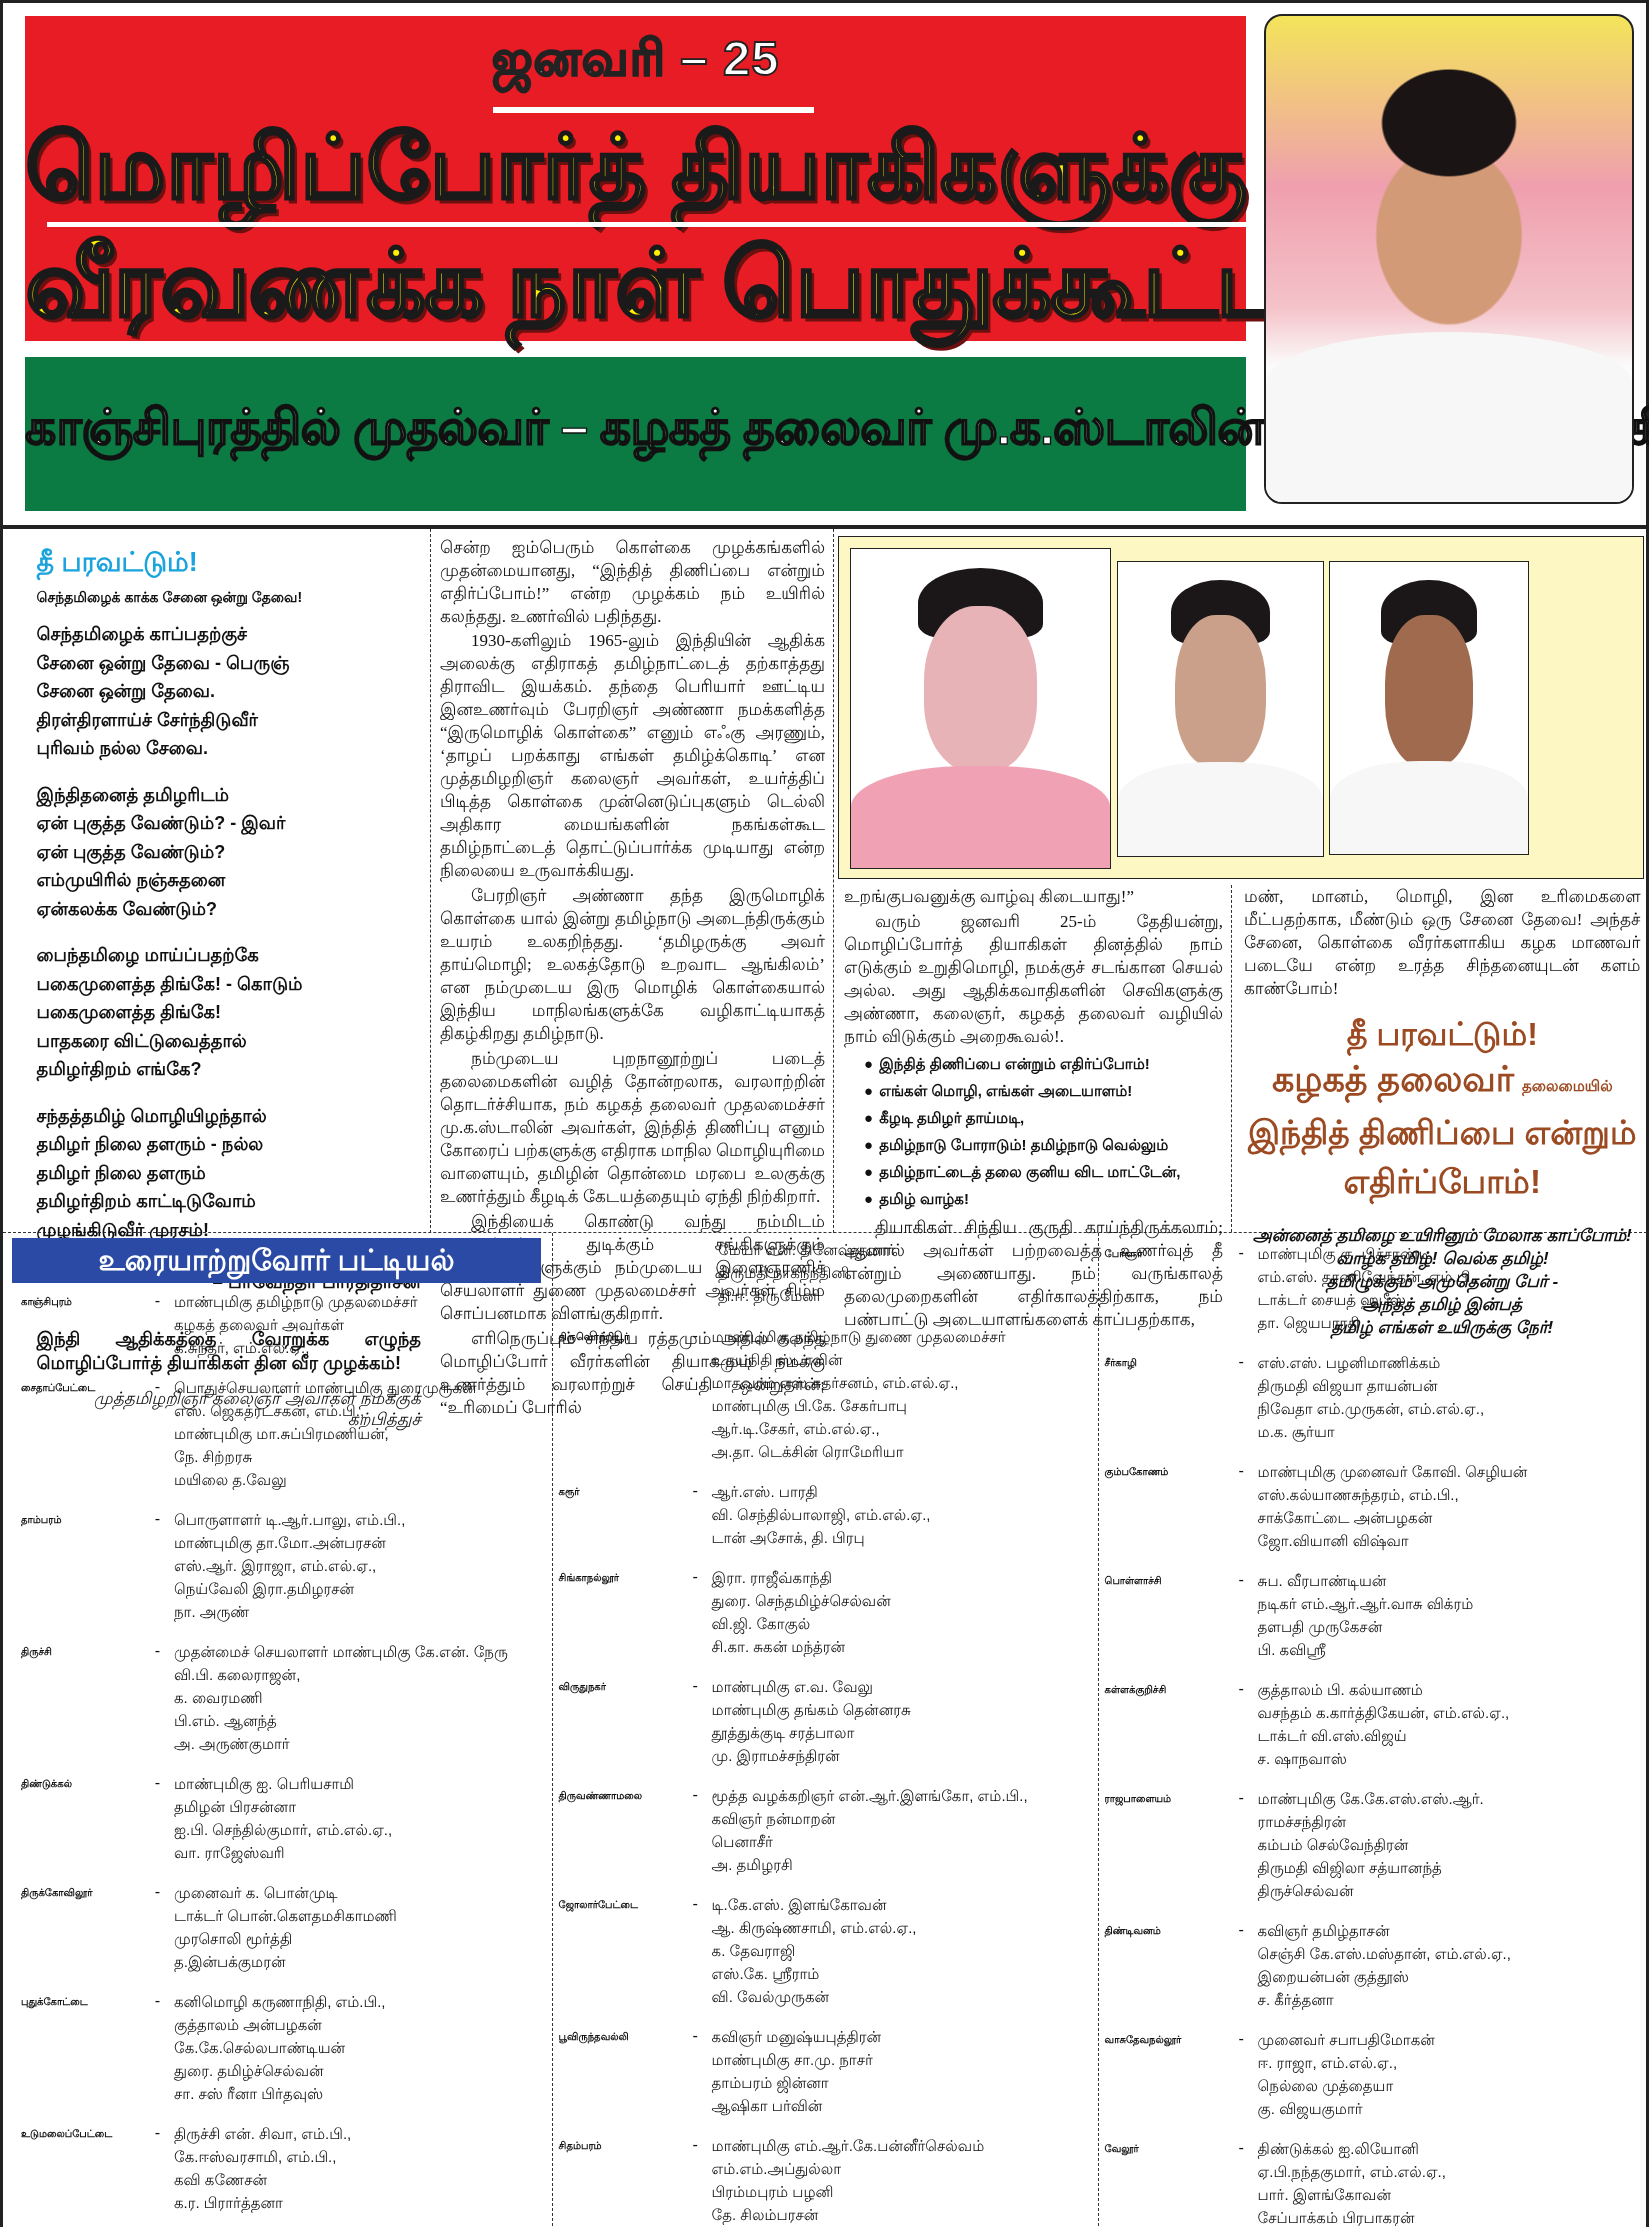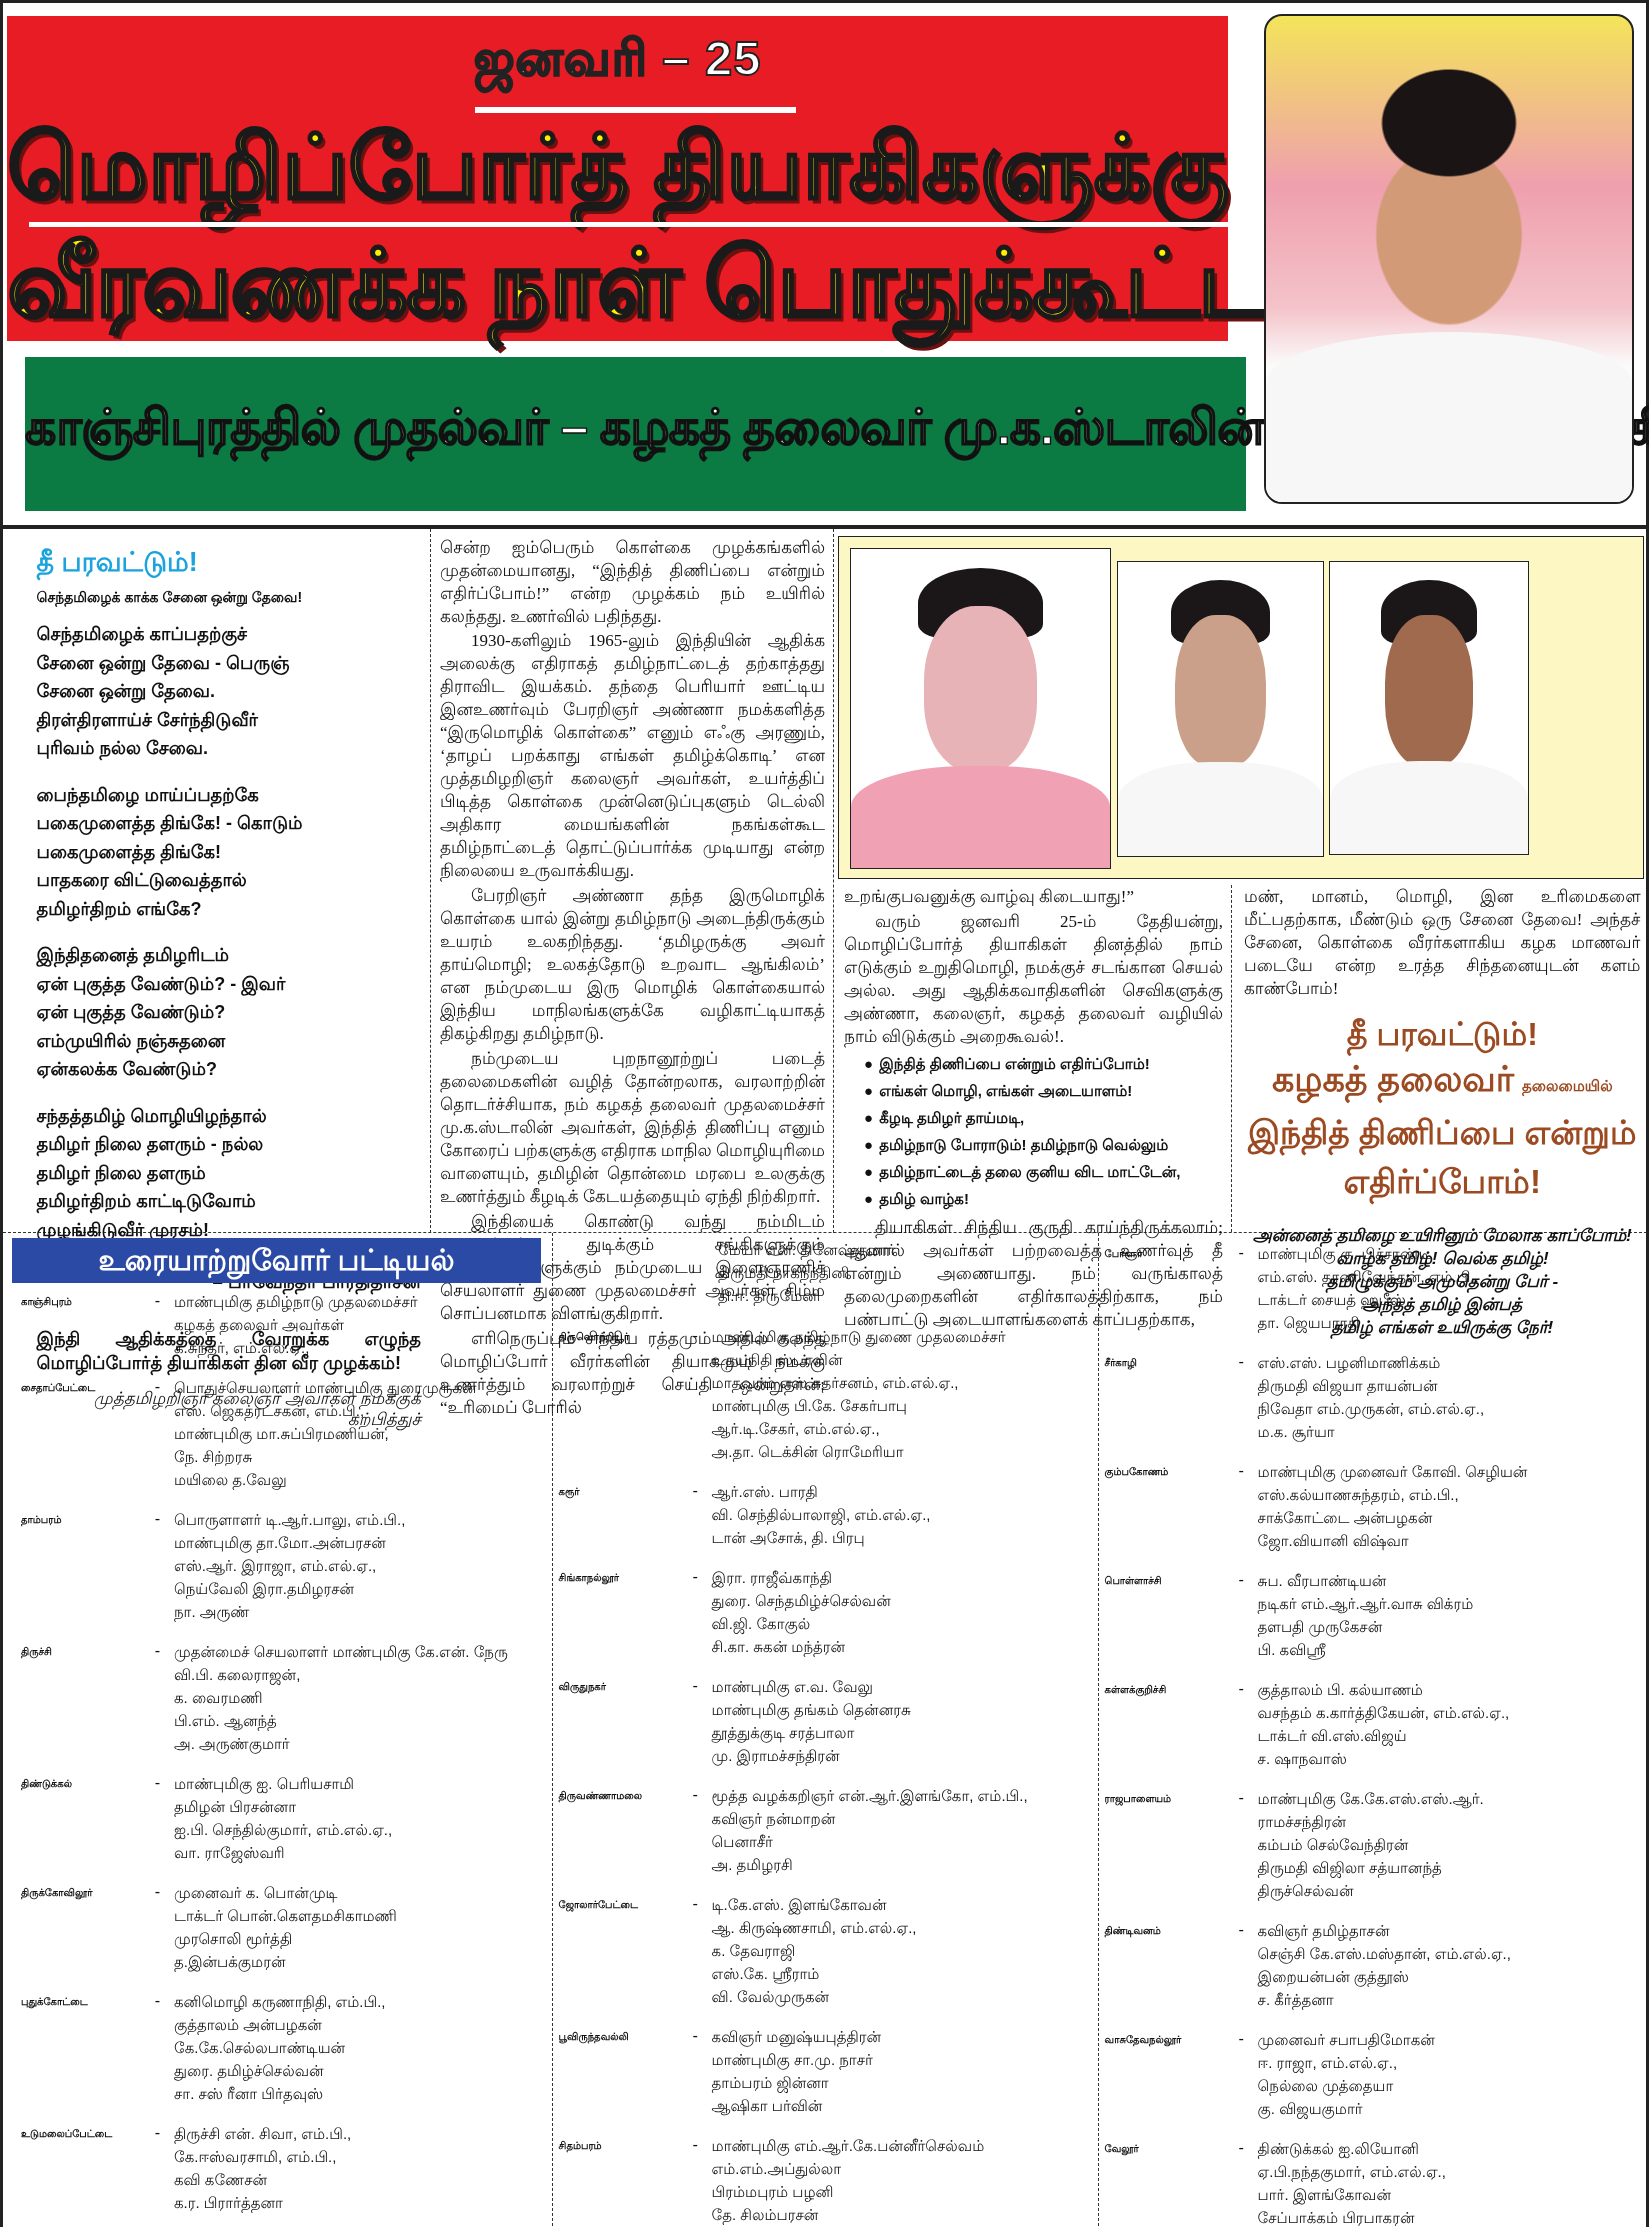--- a/index.html
+++ b/index.html
@@ -2,21 +2,21 @@
 <html style="font-size:7.1px"><head>
 <meta charset="utf-8">
 <style>
   * { box-sizing: border-box; margin: 0; padding: 0; }
   html, body { width: 1649px; height: 2547px; background: #fff; }
   body { font-family: "DejaVu Sans", sans-serif; color: #111; position: relative; overflow: hidden; }
   .page { position: absolute; left: 0; top: 0; width: 1649px; height: 2547px; border: 3.6px solid #222; }
 
   
   .header { position: absolute; left: 0; top: 0; width: 1649px; height: 526px; border-bottom: 4.5px solid #222; }
-  .banner-red { position: absolute; left: 4px; top: 13.4px; width: 1221px; height: 325px; background: #e81c24; }
+  .banner-red { position: absolute; left: 22px; top: 13.4px; width: 1221px; height: 325px; background: #e81c24; }
   .date { position: absolute; left: 0; width: 100%; top: 13.4px; text-align: center; color: #fff; font-family: "Liberation Sans", sans-serif; font-weight: bold; font-size: 49px; -webkit-text-stroke: 1.8px #222; letter-spacing: 0.9px; }
   .date-line { position: absolute; left: 468px; width: 321px; top: 91px; height: 5.3px; background: #fff; }
   .headline1 { position: absolute; left: 0; width: 100%; top: 100px; text-align: right; color: #ffef00; font-family: "Liberation Sans", sans-serif; font-weight: bold; font-size: 89px; -webkit-text-stroke: 2.2px #1a1a1a; text-shadow: 3.6px 3.6px 0 #6d1010; white-space: nowrap; }
   .banner-divider { position: absolute; left: 22px; top: 206px; width: 1221px; height: 4.5px; background: #fff; }
   .headline2 { position: absolute; left: 0; width: 100%; top: 214px; text-align: center; color: #ffef00; font-family: "Liberation Sans", sans-serif; font-weight: bold; font-size: 94px; -webkit-text-stroke: 2.2px #1a1a1a; text-shadow: 3.6px 3.6px 0 #6d1010; white-space: nowrap; letter-spacing: -1.8px; }
   .banner-green { position: absolute; left: 22px; top: 352px; width: 1221px; height: 156px; background: #0b7a43; border-top: 2.7px solid #fff; }
   .subhead { position: absolute; left: 0; width: 100%; top: 42px; text-align: center; color: #fff; font-family: "Liberation Sans", sans-serif; font-weight: bold; font-size: 49px; -webkit-text-stroke: 1.3px #111; white-space: nowrap; letter-spacing: -0.9px; }
   .cm-photo { position: absolute; left: 1261px; top: 11px; width: 370px; height: 490px; border: 2.2px solid #222; border-radius: 18px; overflow: hidden;
     background: radial-gradient(ellipse 30% 18% at 50% 22%, #1a1414 60%, transparent 62%),
                 radial-gradient(ellipse 28% 26% at 50% 45%, #d39a78 70%, transparent 72%),
@@ -100,32 +100,32 @@
       <div class="poem-title">தீ பரவட்டும்!</div>
       <div class="poem-subtitle">செந்தமிழைக் காக்க சேனை ஒன்று தேவை!</div>
       <div class="stanza">
         <div>செந்தமிழைக் காப்பதற்குச்</div>
         <div>சேனை ஒன்று தேவை - பெருஞ்</div>
         <div>சேனை ஒன்று தேவை.</div>
         <div>திரள்திரளாய்ச் சேர்ந்திடுவீர்</div>
         <div>புரிவம் நல்ல சேவை.</div>
       </div>
       <div class="stanza">
+        <div>இந்திதனைத் தமிழரிடம்</div>
+        <div>ஏன் புகுத்த வேண்டும்? - இவர்</div>
+        <div>ஏன் புகுத்த வேண்டும்?</div>
+        <div>எம்முயிரில் நஞ்சுதனை</div>
+        <div>ஏன்கலக்க வேண்டும்?</div>
+      </div>
+      <div class="stanza">
         <div>பைந்தமிழை மாய்ப்பதற்கே</div>
         <div>பகைமுளைத்த திங்கே! - கொடும்</div>
         <div>பகைமுளைத்த திங்கே!</div>
         <div>பாதகரை விட்டுவைத்தால்</div>
         <div>தமிழர்திறம் எங்கே?</div>
-      </div>
-      <div class="stanza">
-        <div>இந்திதனைத் தமிழரிடம்</div>
-        <div>ஏன் புகுத்த வேண்டும்? - இவர்</div>
-        <div>ஏன் புகுத்த வேண்டும்?</div>
-        <div>எம்முயிரில் நஞ்சுதனை</div>
-        <div>ஏன்கலக்க வேண்டும்?</div>
       </div>
       <div class="stanza">
         <div>சந்தத்தமிழ் மொழியிழந்தால்</div>
         <div>தமிழர் நிலை தளரும் - நல்ல</div>
         <div>தமிழர் நிலை தளரும்</div>
         <div>தமிழர்திறம் காட்டிடுவோம்</div>
         <div>முழங்கிடுவீர் முரசம்!</div>
       </div>
       <div class="author">– பாவேந்தர் பாரதிதாசன்</div>
       <div class="slogan">இந்தி ஆதிக்கத்தை வேரறுக்க எழுந்த மொழிப்போர்த் தியாகிகள் தின வீர முழக்கம்!</div>

